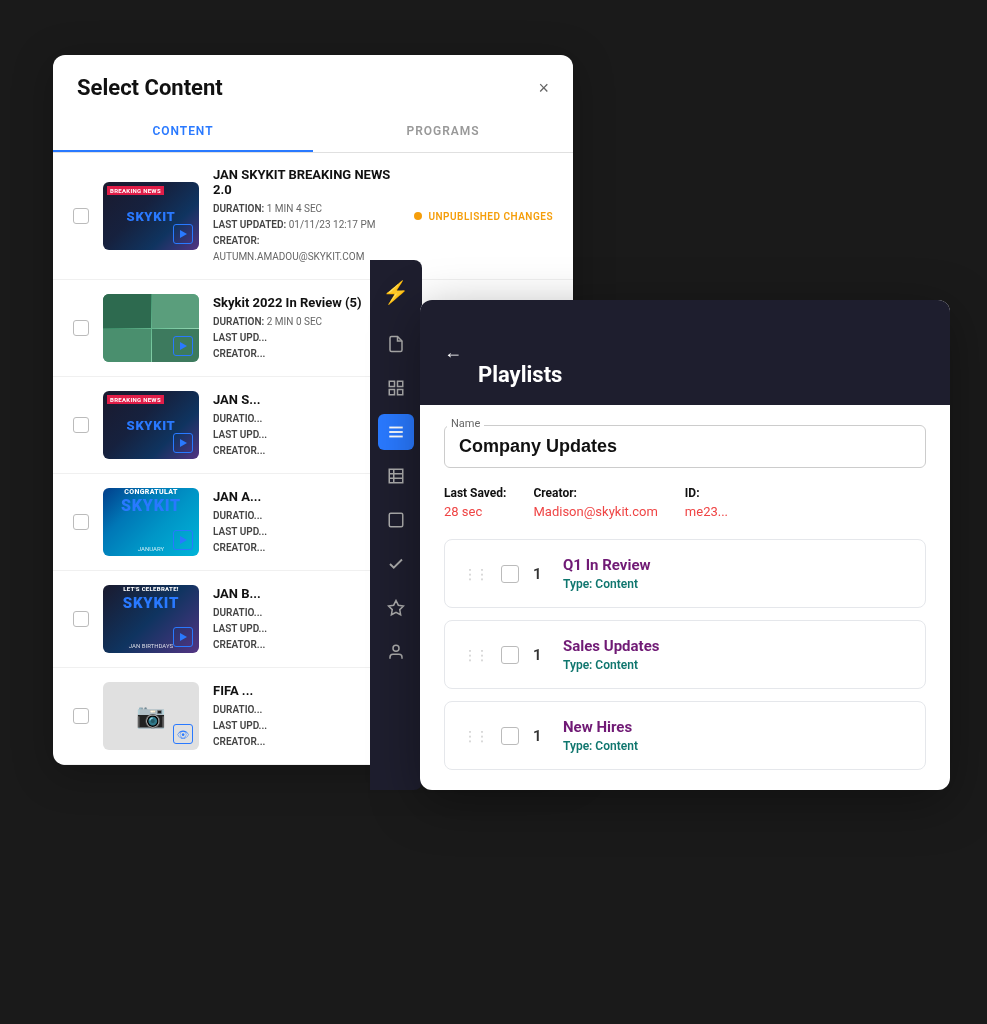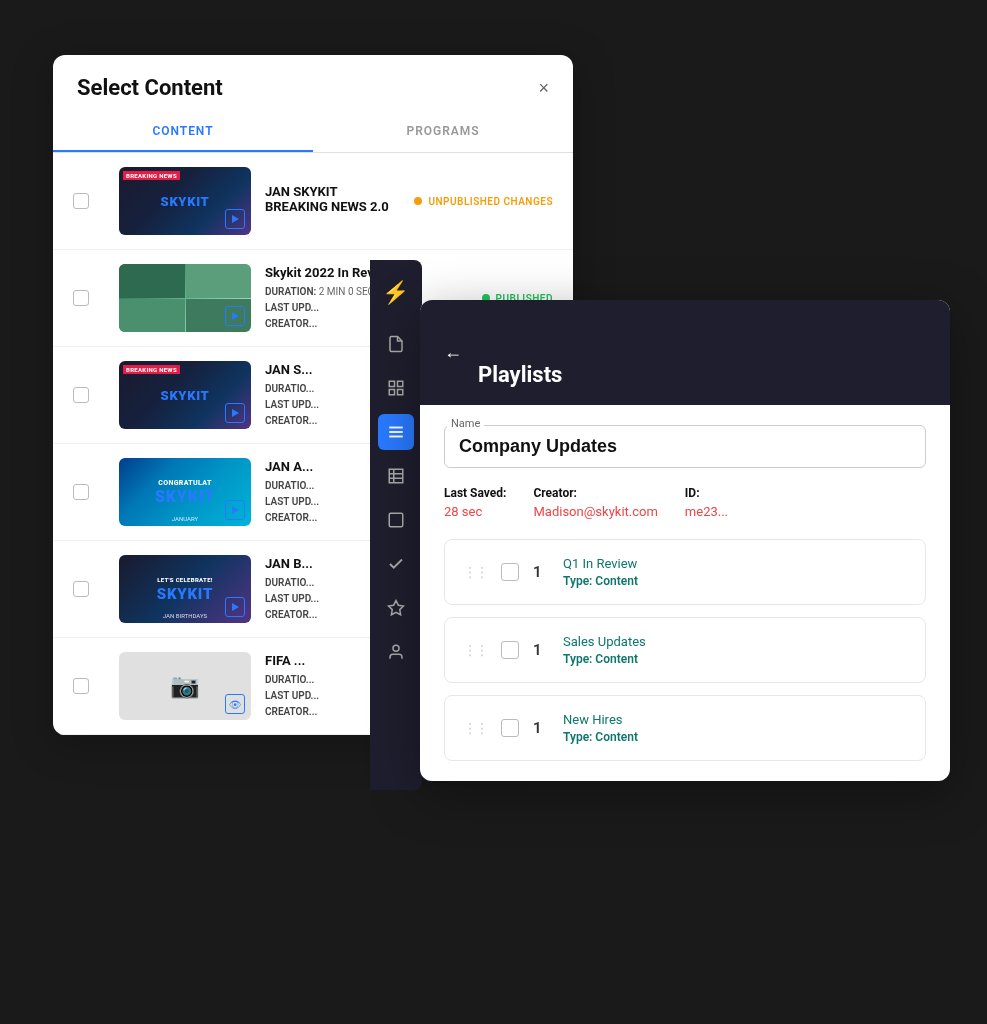--- a/index.html
+++ b/index.html
@@ -85,30 +85,29 @@
 
     .content-checkbox {
       width: 16px;
       height: 16px;
       border: 1.5px solid #bbb;
       border-radius: 3px;
       flex-shrink: 0;
     }
 
     .content-thumbnail {
-      width: 132px;
+      width: 96px;
       height: 68px;
       border-radius: 6px;
       flex-shrink: 0;
       position: relative;
       overflow: hidden;
       display: flex;
       align-items: center;
       justify-content: center;
-      margin-left: 16px;
     }
 
     .thumb-1 { background: linear-gradient(135deg, #1a1a2e 0%, #16213e 40%, #0f3460 70%, #533483 100%); }
     .thumb-2 { background: linear-gradient(135deg, #2d6a4f 0%, #40916c 30%, #74c69d 60%, #b7e4c7 100%); }
     .thumb-3 { background: linear-gradient(135deg, #1a1a2e 0%, #16213e 40%, #0f3460 70%, #533483 100%); }
     .thumb-4 { background: linear-gradient(135deg, #023e8a 0%, #0077b6 30%, #0096c7 60%, #00b4d8 100%); }
     .thumb-5 { background: linear-gradient(135deg, #1a1a2e 0%, #0f3460 50%, #533483 100%); }
     .thumb-6 { background: #e0e0e0; }
 
     .thumb-skykit-logo {
@@ -233,21 +232,20 @@
     .thumb-grid-cell:nth-child(2) { background: #5a9e7c; }
     .thumb-grid-cell:nth-child(3) { background: #4a8f6e; }
     .thumb-grid-cell:nth-child(4) { background: #3d7a5e; }
 
     .congratulat-overlay {
       position: absolute;
       top: 0; left: 0; right: 0; bottom: 0;
       display: flex;
       flex-direction: column;
       align-items: center;
-      justify-content: center;
     }
 
     .congratulat-text {
       font-size: 7px;
       font-weight: 800;
       color: #fff;
       letter-spacing: 0.05em;
     }
 
     .january-text {
@@ -430,23 +428,23 @@
       font-weight: 600;
       color: #333;
       min-width: 16px;
     }
 
     .playlist-item-info {
       flex: 1;
     }
 
     .playlist-item-name {
-      font-size: 13px;
-      font-weight: 400;
-      color: #0f766e;
+      font-size: 15px;
+      font-weight: 700;
+      color: #701a75;
       margin-bottom: 3px;
     }
 
     .playlist-item-type {
       font-size: 12px;
       color: #0f766e;
     }
 
     .playlist-item-type span {
       font-weight: 600;
@@ -470,20 +468,25 @@
       <div class="content-checkbox"></div>
       <div class="content-thumbnail thumb-1">
         <div class="thumb-breaking-news">BREAKING NEWS</div>
         <div class="thumb-skykit-logo">SKYKIT</div>
         <div class="thumb-play-icon">
           <div class="thumb-play-triangle"></div>
         </div>
       </div>
       <div class="content-info">
         <div class="content-name">JAN SKYKIT BREAKING NEWS 2.0</div>
+        <div class="content-meta">
+          <div><span>DURATION:</span> 1 MIN 4 SEC</div>
+          <div><span>LAST UPDATED:</span> 01/11/23 12:17 PM</div>
+          <div><span>CREATOR:</span> AUTUMN.AMADOU@SKYKIT.COM</div>
+        </div>
       </div>
       <div class="content-status">
         <div class="status-dot status-orange"></div>
         <span class="status-orange-text">UNPUBLISHED CHANGES</span>
       </div>
     </div>
 
     <div class="content-item">
       <div class="content-checkbox"></div>
       <div class="content-thumbnail thumb-2">

